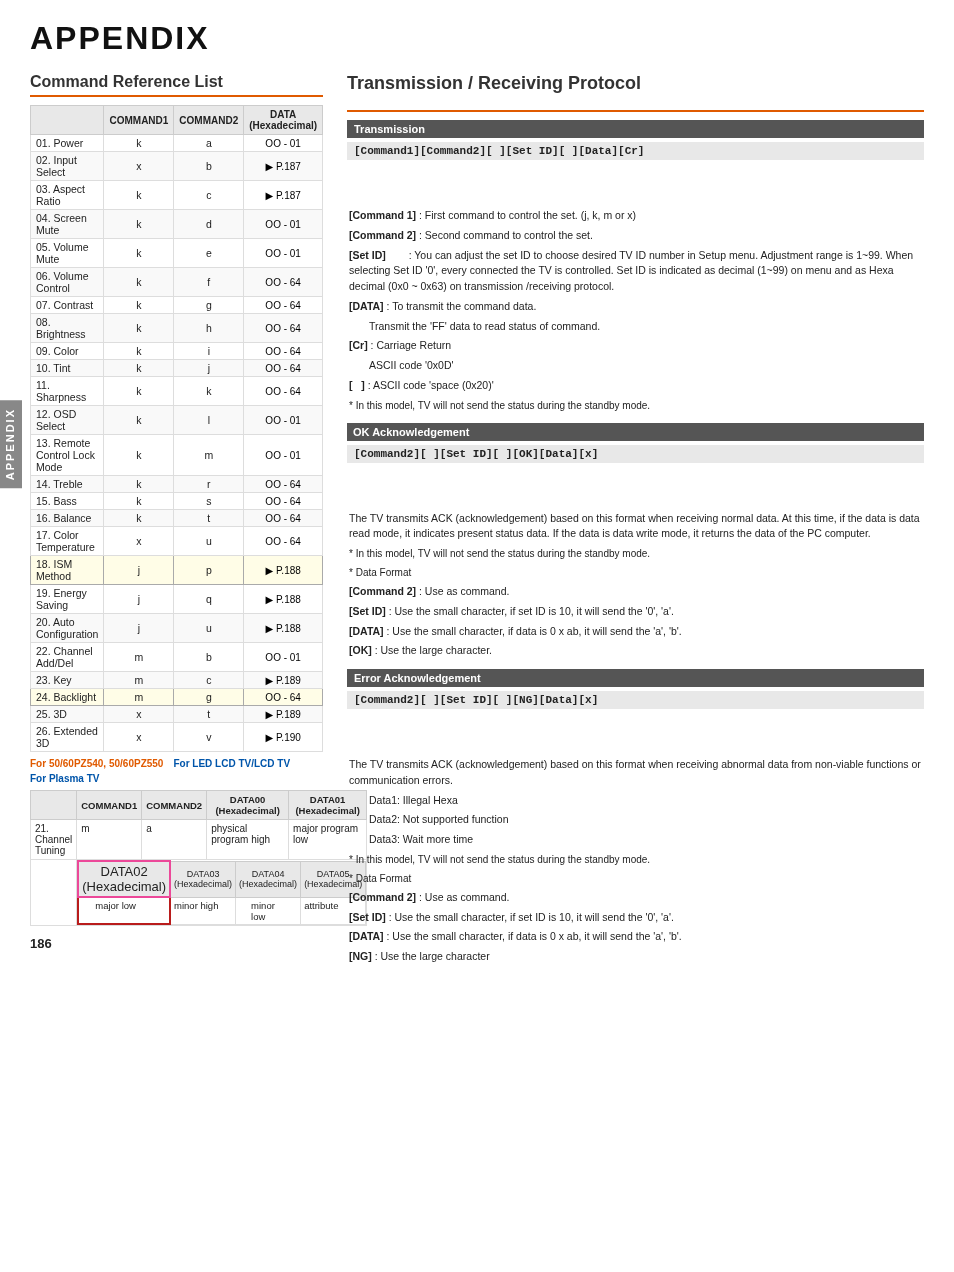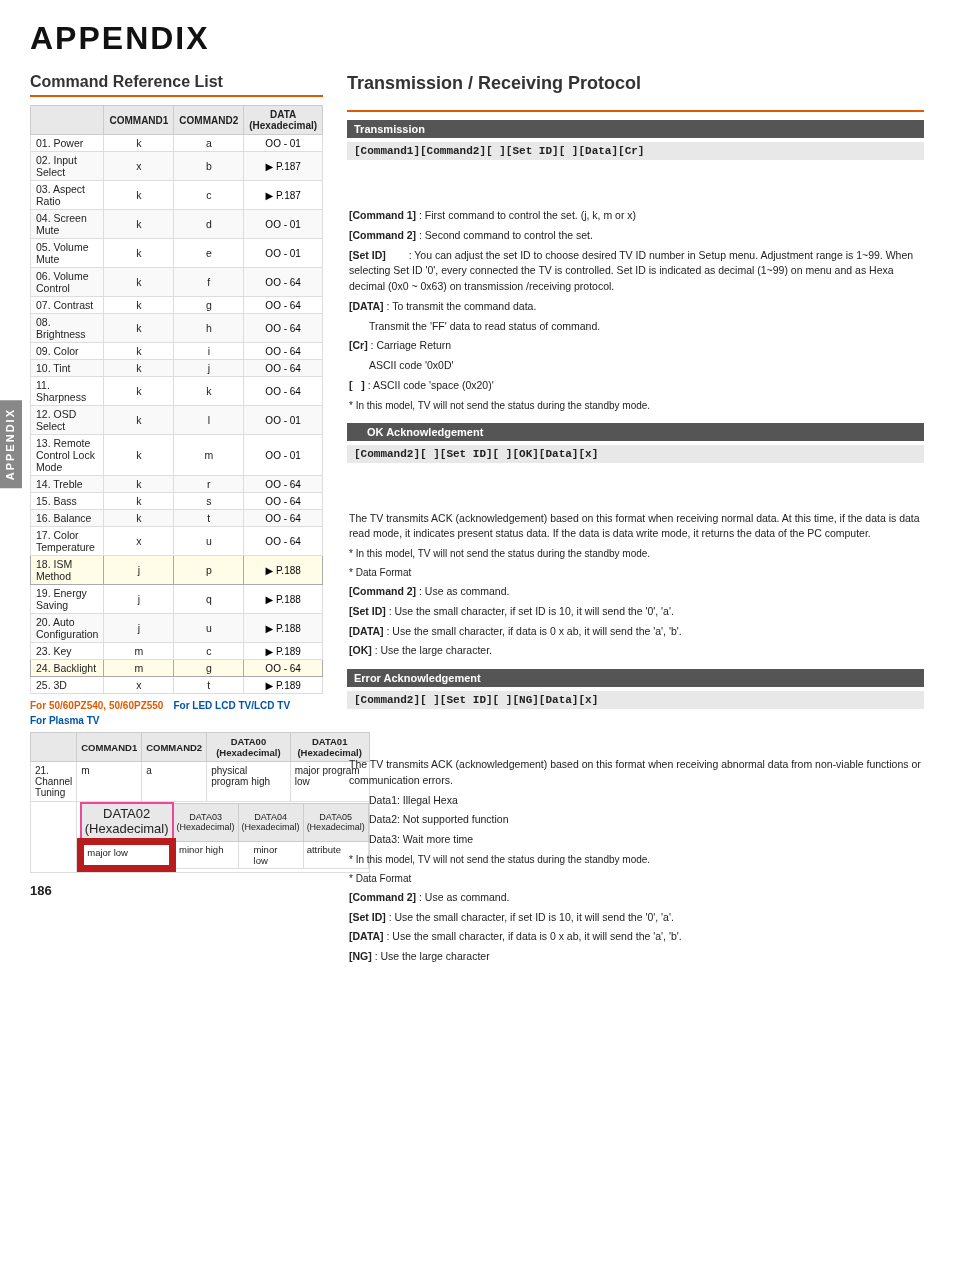--- a/index.html
+++ b/index.html
@@ -162,21 +162,21 @@
       background: #e8e8e8;
       padding: 3px 7px;
       font-family: 'Courier New', monospace;
       font-size: 11px;
       margin-bottom: 6px;
       font-weight: bold;
     }
     .ok-header {
       background: #555;
       color: #fff;
-      padding: 3px 20px;
+      padding: 3px 6px;
       font-weight: bold;
       font-size: 11px;
       margin-bottom: 4px;
     }
     .err-header {
       background: #555;
       color: #fff;
       padding: 3px 7px;
       font-weight: bold;
       font-size: 11px;
@@ -329,36 +329,48 @@
     <td class="center" style="">q</td>
     <td class="center arrow-ref" style="">▶ P.188</td>
   </tr>
           <tr>
     <td style="">20. Auto Configuration</td>
     <td class="center" style="">j</td>
     <td class="center" style="">u</td>
     <td class="center arrow-ref" style="">▶ P.188</td>
   </tr>
           <tr>
+    <td style="">22. Channel Add/Del</td>
+    <td class="center" style="">m</td>
+    <td class="center" style="">b</td>
+    <td class="center arrow-ref" style="">OO - 01</td>
+  </tr>
+          <tr>
     <td style="">23. Key</td>
     <td class="center" style="">m</td>
     <td class="center" style="">c</td>
     <td class="center arrow-ref" style="">▶ P.189</td>
   </tr>
           <tr>
     <td style="background:#fffde7;border:1.5px solid #aaa;">24. Backlight</td>
     <td class="center" style="background:#fffde7;border:1.5px solid #aaa;">m</td>
     <td class="center" style="background:#fffde7;border:1.5px solid #aaa;">g</td>
     <td class="center arrow-ref" style="background:#fffde7;border:1.5px solid #aaa;">OO - 64</td>
   </tr>
           <tr>
     <td style="">25. 3D</td>
     <td class="center" style="">x</td>
     <td class="center" style="">t</td>
     <td class="center arrow-ref" style="">▶ P.189</td>
+  </tr>
+          <tr>
+    <td style="">26. Extended 3D</td>
+    <td class="center" style="">x</td>
+    <td class="center" style="">v</td>
+    <td class="center arrow-ref" style="">▶ P.190</td>
   </tr>
         </tbody>
     </table>
 
     <div class="footnotes">
       <div class="footnote-row">
         <span class="footnote-orange">For 50/60PZ540, 50/60PZ550</span>
         <span class="footnote-blue">For LED LCD TV/LCD TV</span>
       </div>
       <div>
@@ -391,21 +403,21 @@
               <thead>
                 <tr>
                   <th class="hex-sub" style="border:2px solid #ec4899;padding:2px 3px;background:#e8e8e8;font-size:13px">DATA02<br>(Hexadecimal)</th>
                   <th class="hex-sub" style="border:1px solid #ccc;padding:2px 3px;background:#e8e8e8;font-size:9px">DATA03<br>(Hexadecimal)</th>
                   <th class="hex-sub" style="border:1px solid #ccc;padding:2px 3px;background:#e8e8e8;font-size:9px">DATA04<br>(Hexadecimal)</th>
                   <th class="hex-sub" style="border:1px solid #ccc;padding:2px 3px;background:#e8e8e8;font-size:9px">DATA05<br>(Hexadecimal)</th>
                 </tr>
               </thead>
               <tbody>
                 <tr>
-                  <td style="border:7px solid #b91c1c;padding:2px 3px">major low</td>
+                  <td style="border:2px solid #b91c1c;padding:2px 16px">major low</td>
                   <td style="border:1px solid #ddd;padding:2px 3px">minor high</td>
                   <td style="border:1px solid #ddd;padding:2px 15px">minor low</td>
                   <td style="border:1px solid #ddd;padding:2px 3px">attribute</td>
                 </tr>
               </tbody>
             </table>
           </td>
         </tr>
       </tbody>
     </table>

